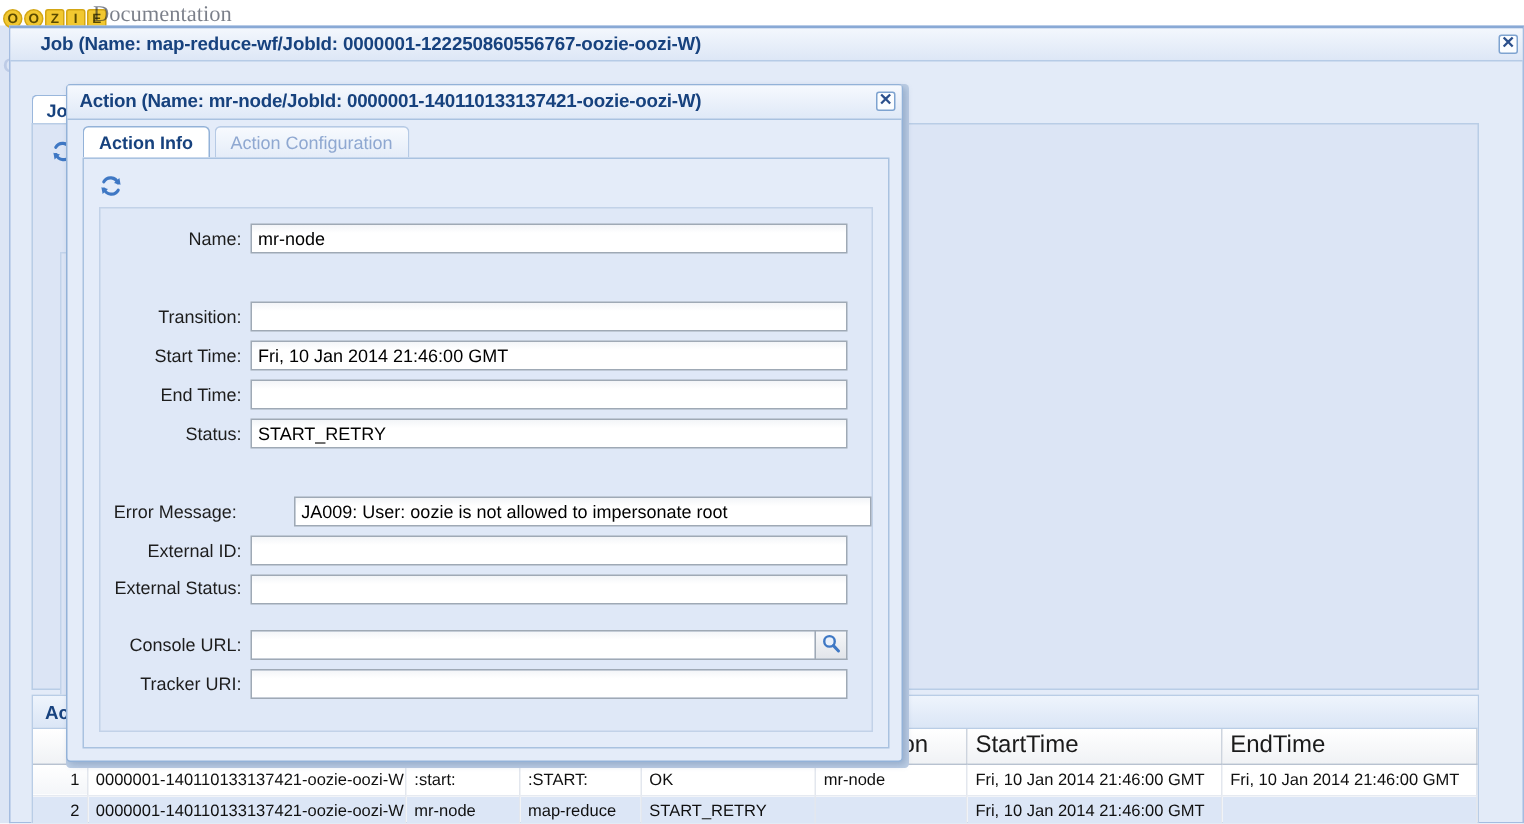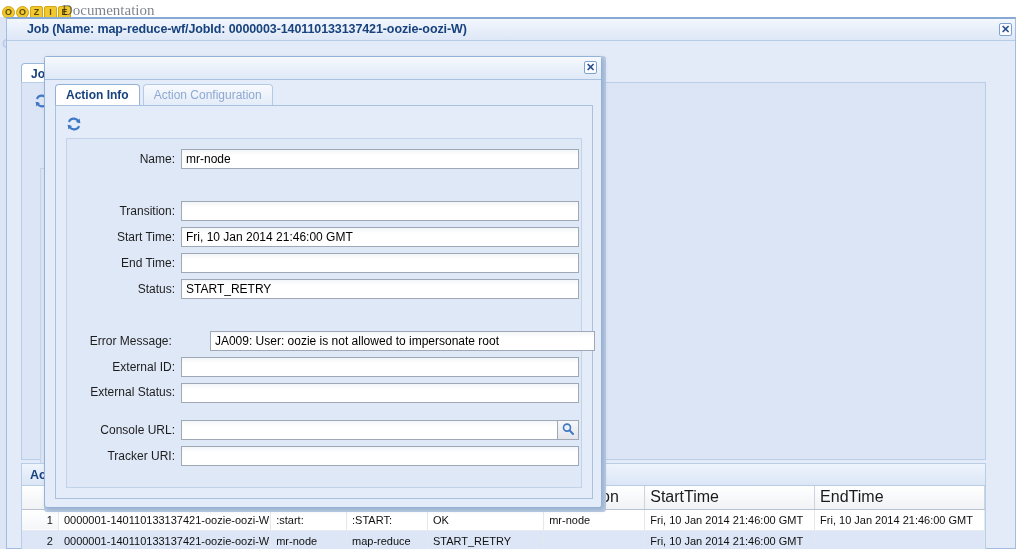--- a/index.html
+++ b/index.html
@@ -310,21 +310,21 @@
   }
   .form-box {
     position: absolute;
     left: 10px; top: 32px;
     width: 516px; height: 350px;
     border: 1px solid #c2d2e8;
     background: #dfe8f7;
   }
   .frow {
     position: absolute;
-    left: 14px;
+    left: 0;
     width: 100%;
     height: 22px;
     display: flex;
     align-items: flex-start;
   }
   .flabel {
     width: 100px;
     text-align: right;
     padding-right: 6px;
     font-size: 12px;
@@ -375,21 +375,21 @@
         <div class="logo-tile">I</div>
         <div class="logo-tile">E</div>
       </div>
     </div>
     <div class="doc-link">Documentation</div>
     <div class="console-sub">Oozie Web Console</div>
   </div>
 
   <div class="job-window">
     <div class="job-titlebar">
-      <div class="job-title">Job (Name: map-reduce-wf/JobId: 0000003-140110133137421-oozie-oozi-W)</div>
+      <div class="job-title">Job (Name: map-reduce-wf/JobId: 0000001-122250860556767-oozie-oozi-W)</div>
       <div class="win-close job-close">✕</div>
     </div>
 
     <div class="job-tabs">
       <div class="tab active">Job Info</div>
       <div class="tab">Job Definition</div>
       <div class="tab">Job Configuration</div>
       <div class="tab">Job Log</div>
       <div class="tab">Job DAG</div>
     </div>
@@ -462,20 +462,21 @@
             <td></td>
           </tr>
         </tbody>
       </table>
     </div>
   </div>
 
   <div class="modal-shadow"></div>
   <div class="modal">
     <div class="modal-title">
+      <div class="modal-title-text">Action (Name: mr-node/JobId: 0000001-140110133137421-oozie-oozi-W)</div>
       <div class="win-close modal-close">✕</div>
     </div>
 
     <div class="modal-tabs">
       <div class="modal-tab active">Action Info</div>
       <div class="modal-tab">Action Configuration</div>
     </div>
 
     <div class="modal-body">
       <div class="modal-refresh">

